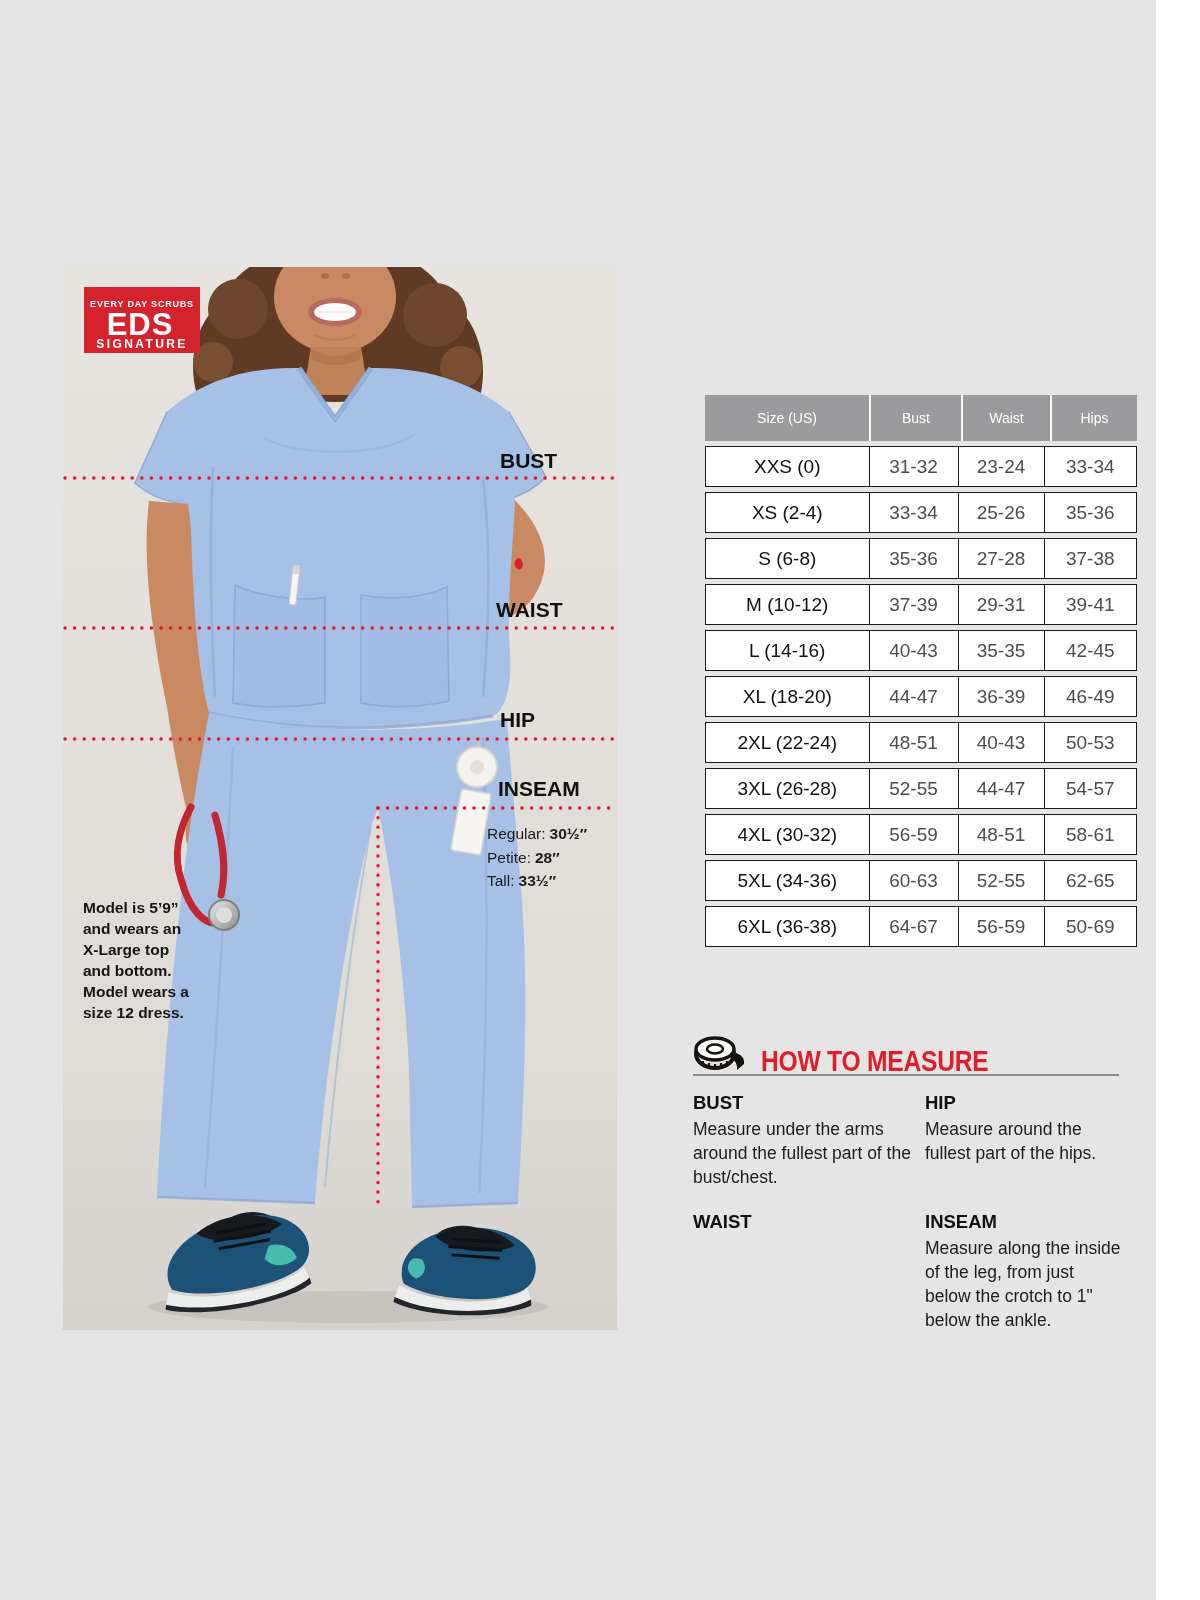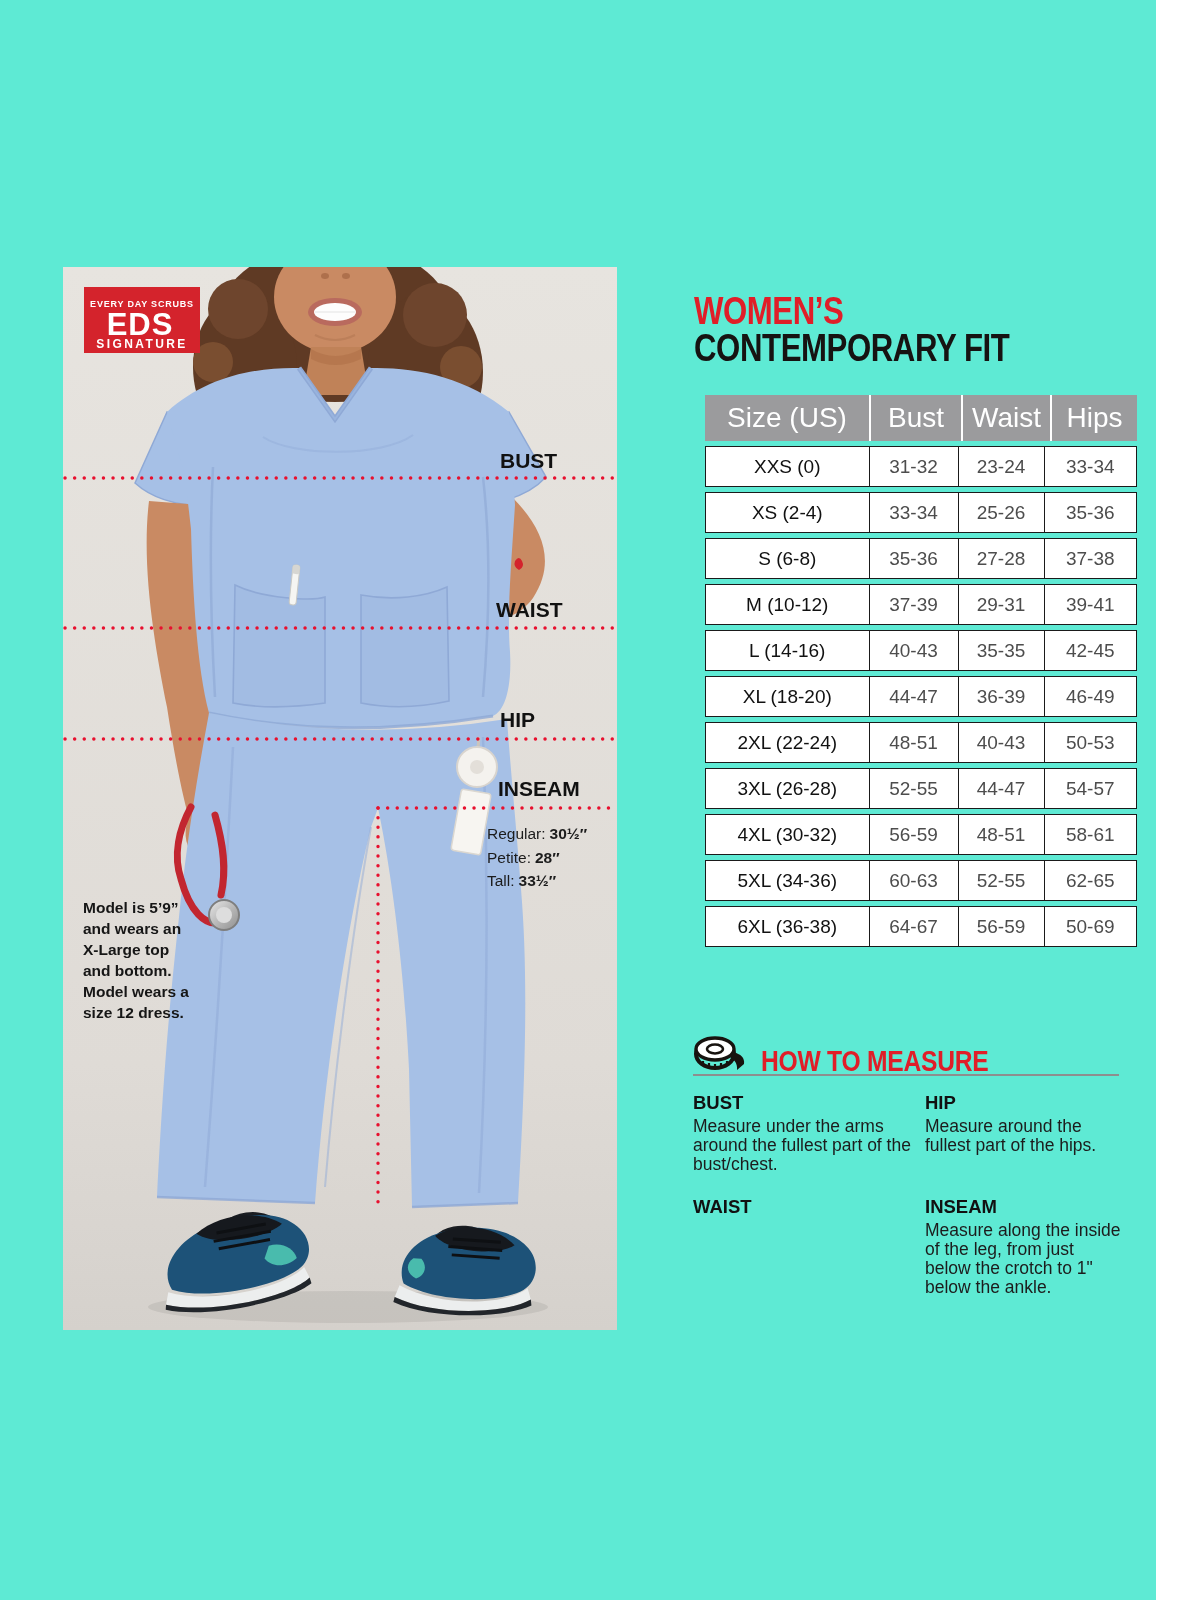--- a/index.html
+++ b/index.html
@@ -1,47 +1,47 @@
 <!DOCTYPE html>
 <html><head>
 <meta charset="utf-8">
 <style>
   html,body{margin:0;padding:0;background:#fff;}
-  .page{position:relative;width:1156px;height:1600px;background:#5eead4;overflow:hidden;
+  .page{position:relative;width:1156px;height:1600px;background:#e5e5e5;overflow:hidden;
         font-family:"Liberation Sans",sans-serif;color:#231f20;}
   
   .photo{position:absolute;left:63px;top:267px;width:554px;height:1063px;}
   .photo svg{display:block;}
   svg text{font-family:"Liberation Sans",sans-serif;}
   
   .title-block{position:absolute;left:694px;top:293px;line-height:37px;}
   .title-line{display:block;font-size:38px;font-weight:700;letter-spacing:-0.5px;
               transform:scaleX(0.82);transform-origin:0 50%;white-space:nowrap;}
   
   .size-table{position:absolute;left:705px;top:395px;width:432px;}
   .thead{display:flex;height:46px;background:#9b9b9d;align-items:center;}
-  .thcell{color:#fff;font-size:28px;text-align:center;line-height:46px;}
+  .thcell{color:#fff;font-size:14px;text-align:center;line-height:46px;}
   .thcell + .thcell{border-left:2px solid #fff;}
   .c0{width:164px;} .c1{width:90px;} .c2{width:87px;} .c3{width:91px;flex:1;}
   .trow{display:flex;height:39px;border:1.5px solid #1a1a1a;margin-top:5px;align-items:flex-start;background:#fff;}
   .tcell{font-size:19px;text-align:center;line-height:39px;}
   .tcell + .tcell{border-left:1.5px solid #1a1a1a;height:100%;box-sizing:border-box;}
   .t-size{color:#111;}
   .t-num{color:#4d4d4d;}
   .trow .c0{width:162.5px;} .trow .c1{width:89px;} .trow .c2{width:86px;} .trow .c3{flex:1;}
   
   .htm-head{position:absolute;left:693px;top:1030px;display:flex;align-items:flex-end;}
   .htm-title{color:#e01e28;font-size:29px;font-weight:700;letter-spacing:-0.3px;
              transform:scaleX(0.85);transform-origin:0 50%;white-space:nowrap;margin-left:12px;}
   .htm-divider{position:absolute;left:693px;top:1074px;width:426px;height:2px;background:#8e8e8e;}
   .defs{position:absolute;left:693px;top:1092px;width:444px;display:grid;
         grid-template-columns:232px 212px;grid-auto-rows:min-content;}
   .def{margin-bottom:22px;padding-right:14px;}
   .def-term{font-size:18.5px;font-weight:700;color:#111;margin:0 0 3px 0;}
-  .def-text{font-size:17.5px;line-height:19px;color:#1c1c1c;}
+  .def-text{font-size:17.5px;line-height:24px;color:#1c1c1c;}
 </style>
 </head>
 <body>
 
 <div class="page">
 
   <div class="photo">
     <svg width="554" height="1063" viewBox="0 0 554 1063">
       <defs>
         <linearGradient id="bg" x1="0" y1="0" x2="0" y2="1">
@@ -205,24 +205,20 @@
         <text x="20" y="646">Model is 5’9”</text>
         <text x="20" y="667">and wears an</text>
         <text x="20" y="688">X-Large top</text>
         <text x="20" y="709">and bottom.</text>
         <text x="20" y="730">Model wears a</text>
         <text x="20" y="751">size 12 dress.</text>
       </g>
     </svg>
   </div>
 
-  <div class="title-block">
-    <span class="title-line" style="color:#E01E28">WOMEN’S</span>
-    <span class="title-line" style="color:#161312">CONTEMPORARY FIT</span>
-  </div>
 
   <div class="size-table">
     <div class="thead">
       <div class="thcell c0">Size (US)</div>
       <div class="thcell c1">Bust</div>
       <div class="thcell c2">Waist</div>
       <div class="thcell c3">Hips</div>
     </div>
     <div id="table-body">
     <div class="trow">

